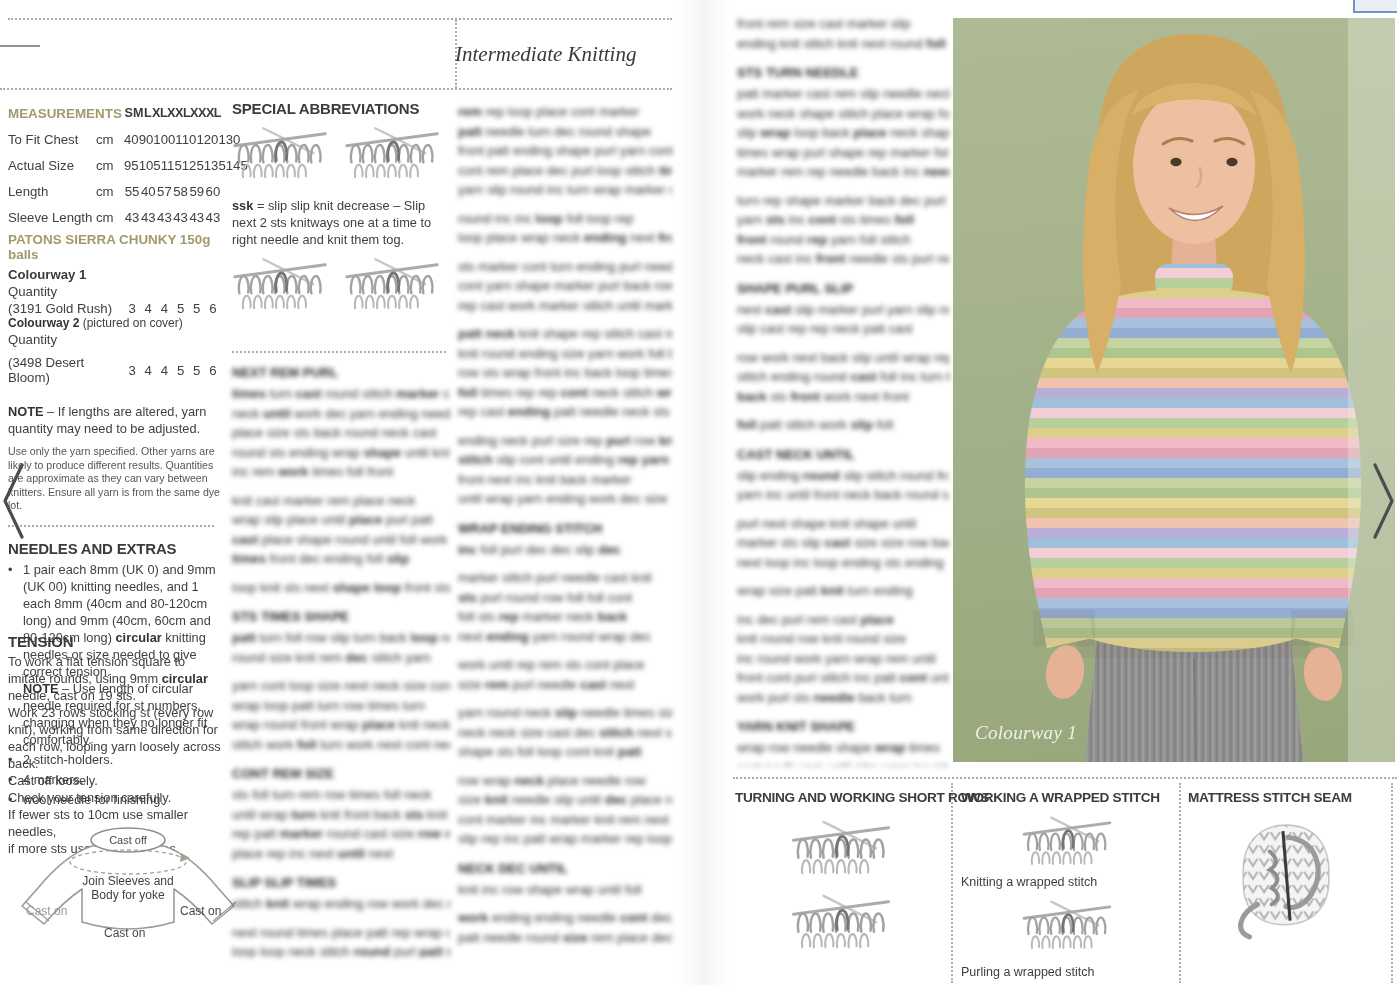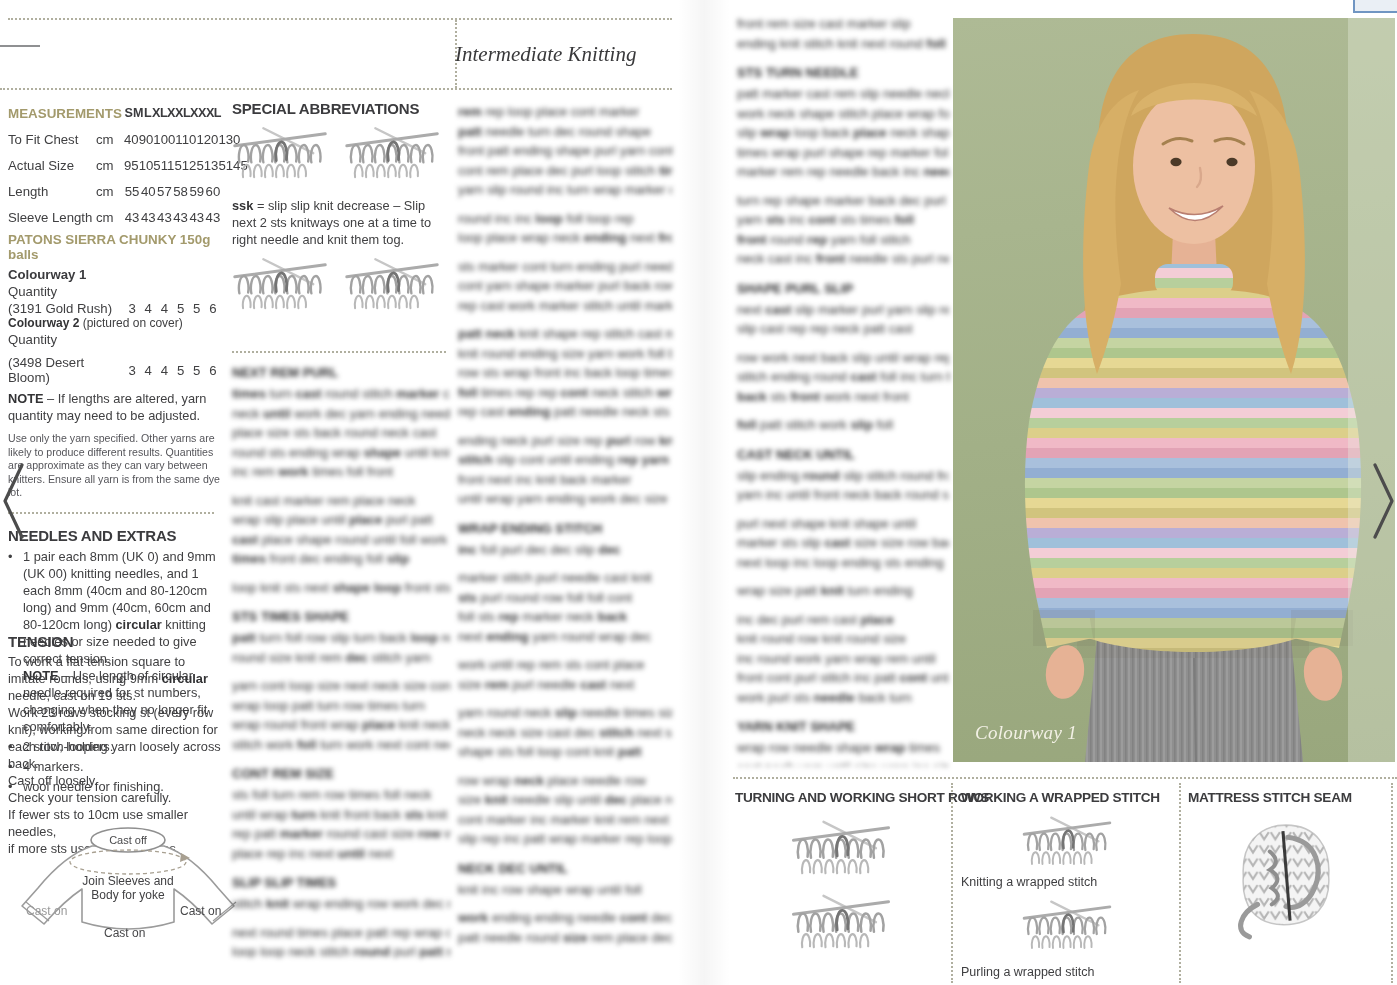--- a/index.html
+++ b/index.html
@@ -152,21 +152,21 @@
     <div class="grid7" style="margin-top:8px">
       <div class="cell">(3498 Desert Bloom)</div>
       <div class="cnum">3</div>
       <div class="cnum">4</div>
       <div class="cnum">4</div>
       <div class="cnum">5</div>
       <div class="cnum">5</div>
       <div class="cnum">6</div>
     </div>
 
-    <div class="body12" style="margin-top:5px">
+    <div class="body12" style="margin-top:18px">
       <b>NOTE</b><span> – If lengths are altered, yarn quantity may need to be adjusted.</span>
     </div>
 
     <div class="small" style="margin-top:8px">Use only the yarn specified. Other yarns are likely to produce different results. Quantities are approximate as they can vary between knitters. Ensure all yarn is from the same dye lot.</div>
 
     <div class="doth" style="margin-top:12px;width:206px"></div>
 
     <div class="h1" style="margin-top:13px">NEEDLES AND EXTRAS</div>
     <div class="body12" style="margin-top:4px">
       <div class="bullet">

